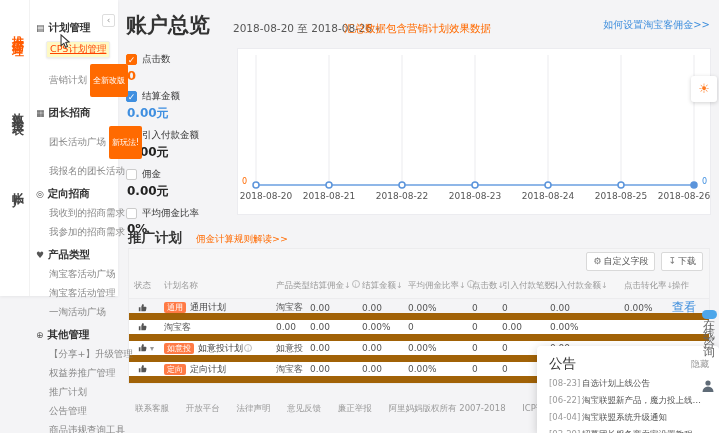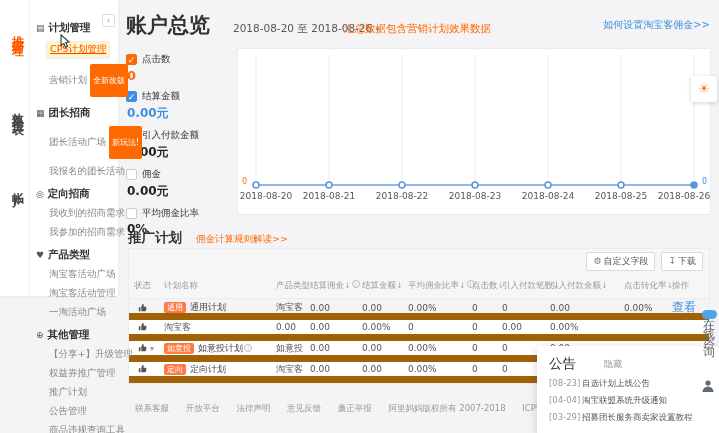--- a/index.html
+++ b/index.html
@@ -69,21 +69,21 @@
   .trow { height:21px; font-size:9px; color:#555; border-bottom:7px solid #a16207; background:#fff; }
   .trow.hl { background:#f4f4f6; }
   .pname { display:flex; align-items:center; color:#444; white-space:nowrap; }
   .pbadge { background:#ff7a45; color:#fff; font-size:8px; line-height:11px; padding:0 3px; border-radius:2px; margin-right:4px; flex:none; }
   .statc { display:flex; align-items:center; gap:2px; padding-left:4px; }
   .caret-s { color:#999; font-size:8px; }
   .act { color:#3c8ddc; cursor:pointer; font-size:12px; }
 
   
   .ann { position:absolute; left:537px; top:346px; width:182px; height:87px; background:#fff; border-radius:4px 4px 0 0; box-shadow:0 2px 10px rgba(0,0,0,.18); z-index:7; padding:9px 10px 0 12px; }
-  .ann-h { display:flex; align-items:center;gap:28px; }
+  .ann-h { display:flex; justify-content:space-between; align-items:center;gap:28px; }
   .ann-t { font-size:13.5px; color:#333; }
   .ann-hide { font-size:9px; color:#999; cursor:pointer; }
   .ann-item { display:flex; margin-top:5px; font-size:8.5px; white-space:nowrap; overflow:hidden; cursor:pointer; }
   .ann-d { color:#999; flex:none; width:33px; }
   .ann-x { color:#555; overflow:hidden; text-overflow:ellipsis; }
 
   
   .consult { position:absolute; left:699px; top:310px; width:20px; text-align:center; z-index:8; cursor:pointer; }
   .consult .bub { width:15px; height:9px; background:#4da6ea; border-radius:5px; margin:0 auto 2px; }
   .consult .ct { font-size:12px; color:#666; line-height:9px; width:18px; margin:0 auto; word-break:break-all; }
@@ -376,20 +376,24 @@
   <div class="ann">
     <div class="ann-h">
       <span class="ann-t">公告</span>
       <span class="ann-hide">隐藏</span>
     </div>
     <div class="ann-item">
       <span class="ann-d">[08-23]</span>
       <span class="ann-x">自选计划上线公告</span>
     </div>
     <div class="ann-item">
+      <span class="ann-d">[06-22]</span>
+      <span class="ann-x">淘宝联盟新产品，魔力投上线相...</span>
+    </div>
+    <div class="ann-item">
       <span class="ann-d">[04-04]</span>
       <span class="ann-x">淘宝联盟系统升级通知</span>
     </div>
     <div class="ann-item">
       <span class="ann-d">[03-29]</span>
       <span class="ann-x">招募团长服务商卖家设置教程</span>
     </div>
   </div>
 
   <div class="consult">

